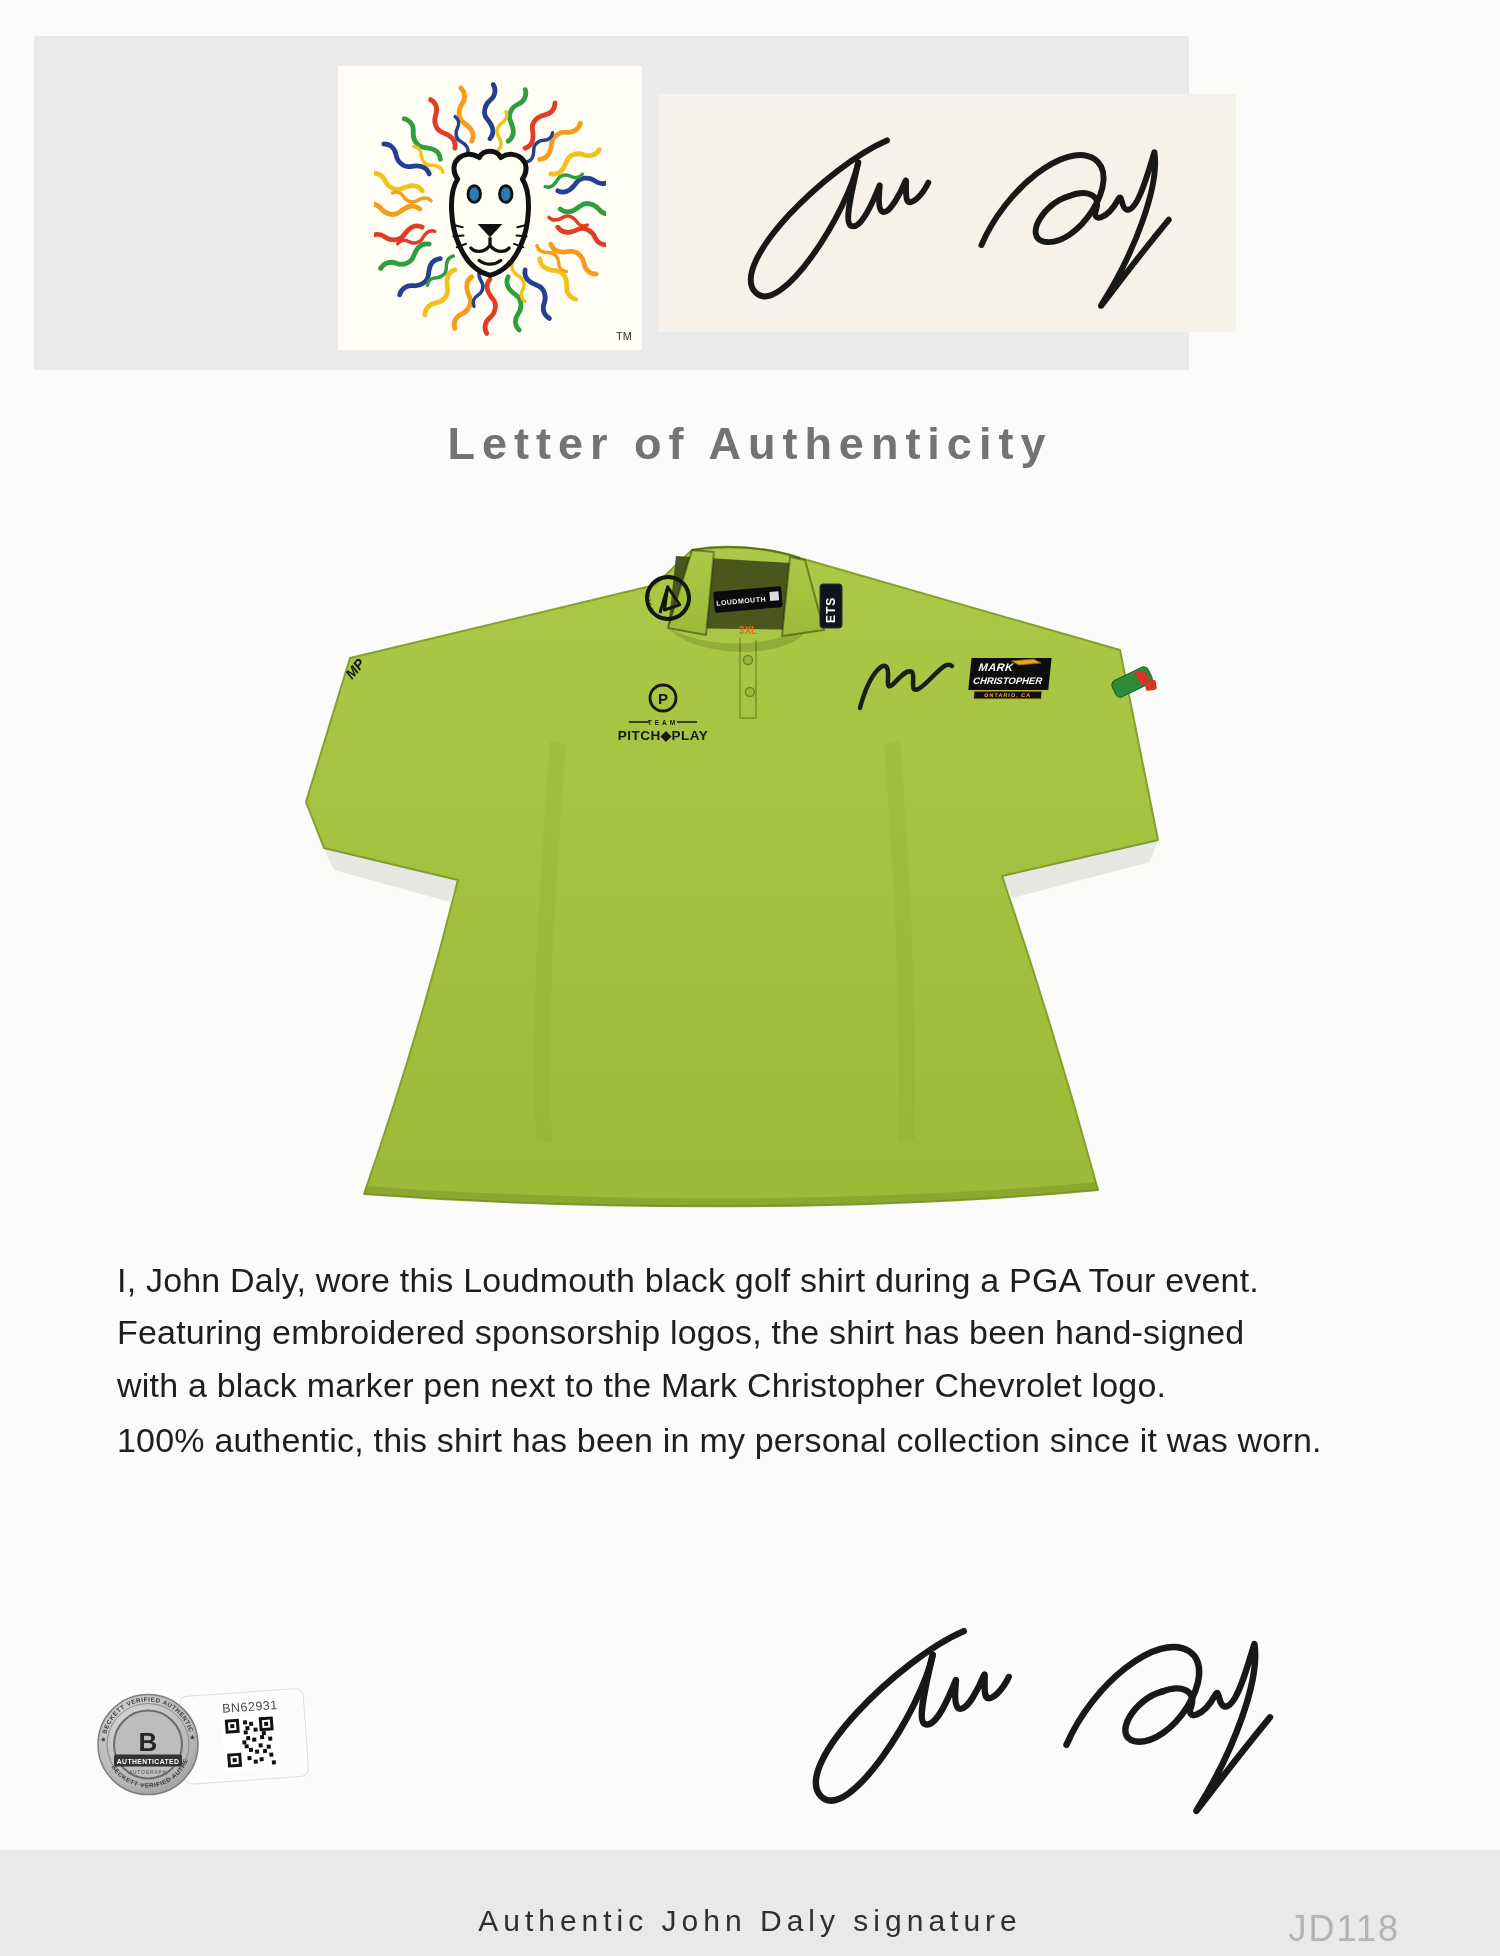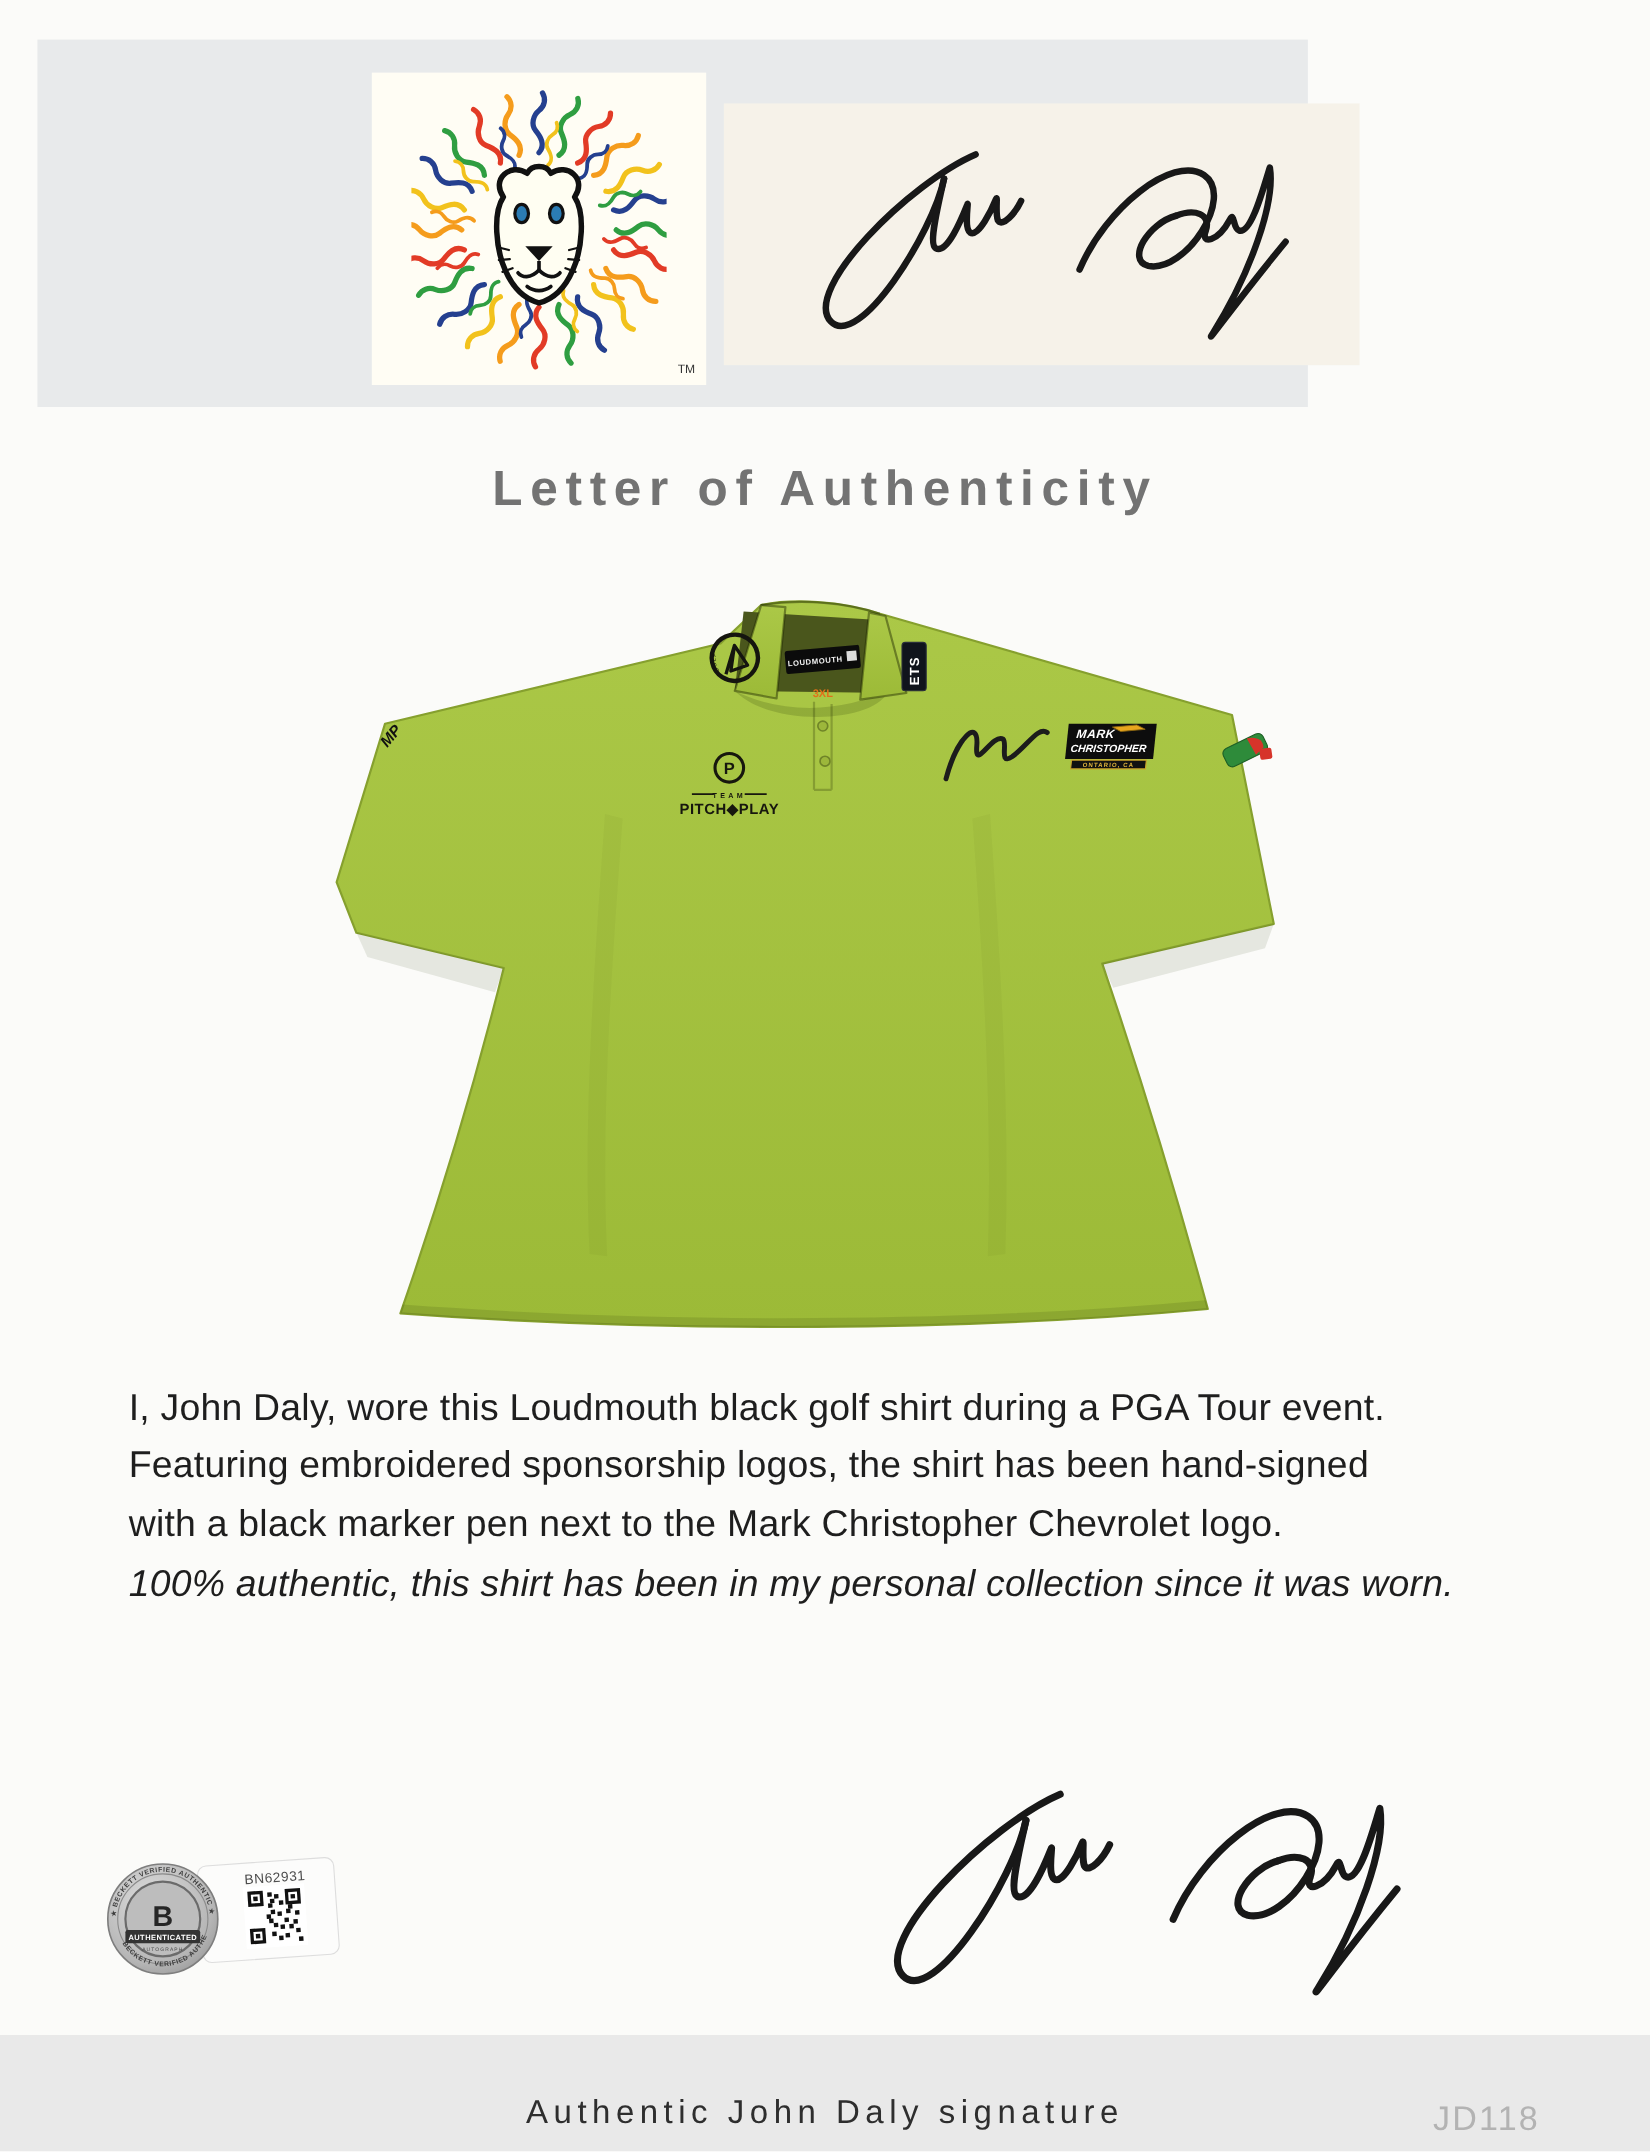--- a/index.html
+++ b/index.html
@@ -34,38 +34,38 @@
   }
   
   .shirt-wrap { position:absolute; left:300px; top:540px; width:868px; height:698px; }
   
   .para {
     position:absolute; left:117px; width:1320px;
     font-size:34px; line-height:1.54; color:#1e1e1e;
     letter-spacing:0.2px; white-space:pre-line;
   }
   .p1 { top:1254px; }
-  .p2 { top:1414px;font-style:italic; }
+  .p2 { top:1414px; }
   
   .beckett { position:absolute; left:86px; top:1664px; width:236px; height:150px; }
   
   .main-sig { position:absolute; left:656px; top:1600px; width:744px; height:220px; }
   
   .footer-band {
     position:absolute; left:0; top:1824px; width:1500px; height:132px;
     background:var(--band2,#e9e9e9);
     margin-top:26px;
   }
   .footer-caption {
     position:absolute; left:0; top:54px; width:100%;
     text-align:center; font-size:30px; color:#2e2e2e; letter-spacing:5px;
   }
   .footer-code {
     position:absolute; right:100px; top:58px;
-    font-size:31px; color:#b3b3b3; letter-spacing:2px;
+    font-size:36px; color:#b3b3b3; letter-spacing:2px;
   }
   
   .sigline { fill:none; stroke:#181818; stroke-width:7; stroke-linecap:round; stroke-linejoin:round; }
   .shirt-green { fill:url(#shirtGrad); }
   text { font-family:"Liberation Sans", sans-serif; }
 </style>
 </head>
 <body>
 
 <svg width="0" height="0" style="position:absolute" aria-hidden="true">

